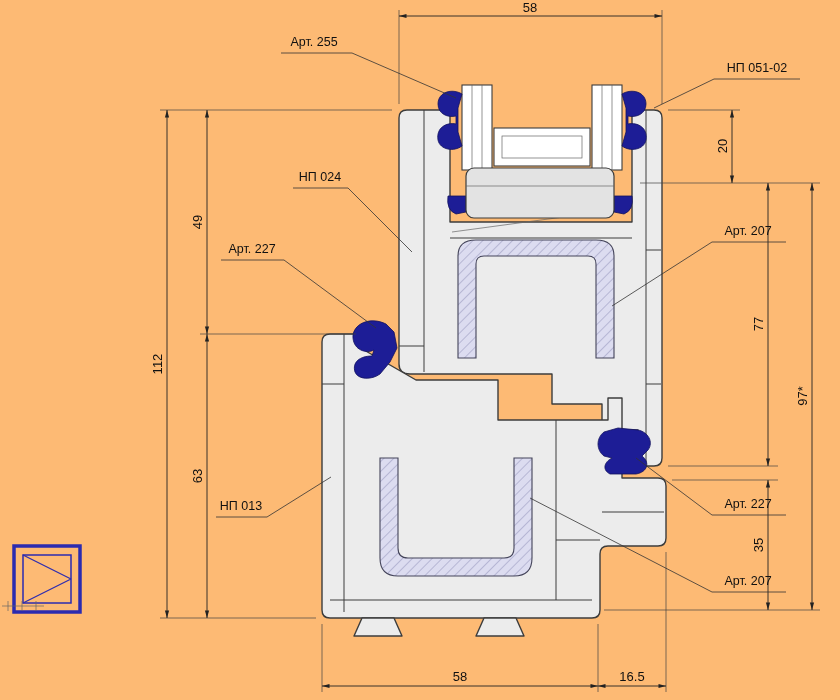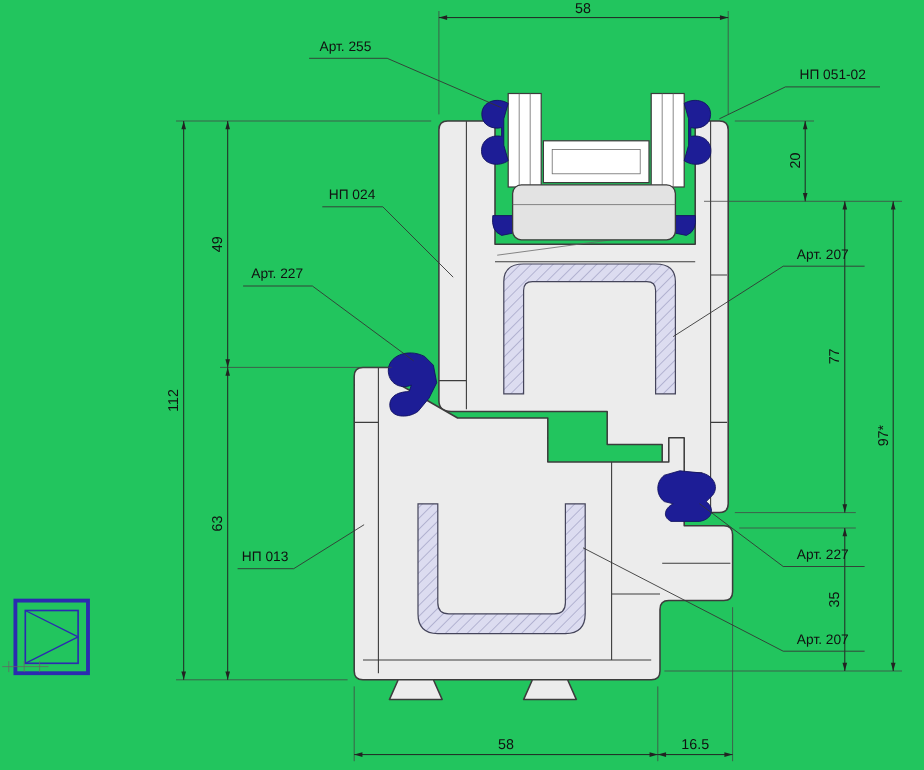--- a/index.html
+++ b/index.html
@@ -1,16 +1,16 @@
 <!DOCTYPE html>
 <html><head>
 <meta charset="utf-8">
 <style>
   html,body{margin:0;padding:0;background:#ffffff;}
-  .wrap{position:relative;width:840px;height:700px;background:#22c55e;overflow:hidden;}
+  .wrap{position:relative;width:840px;height:700px;background:#fdba74;overflow:hidden;}
   svg{display:block;}
   text{font-family:"Liberation Sans",sans-serif;font-size:13px;fill:#111;}
   text.lbl{font-size:12.5px;}
   .outline{fill:#ececec;stroke:#3c3c3c;stroke-width:1.4;stroke-linejoin:round;}
   .web{stroke:#3c3c3c;stroke-width:1;fill:none;}
   .thin{stroke:#666;stroke-width:.7;fill:none;}
   .dim{stroke:#222;stroke-width:.9;fill:none;}
   .ext{stroke:#444;stroke-width:.7;fill:none;}
   .leader{stroke:#333;stroke-width:.8;fill:none;}
   .seal{fill:#1d1d96;stroke:#12125e;stroke-width:.8;}

